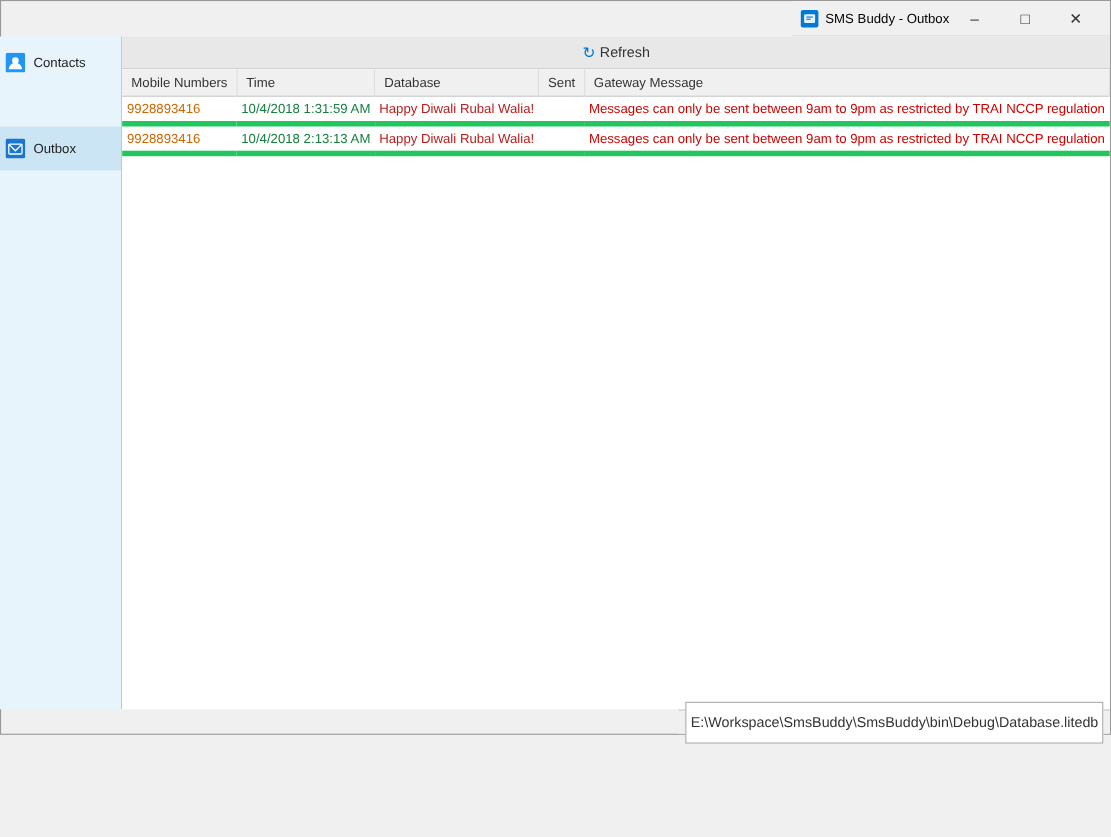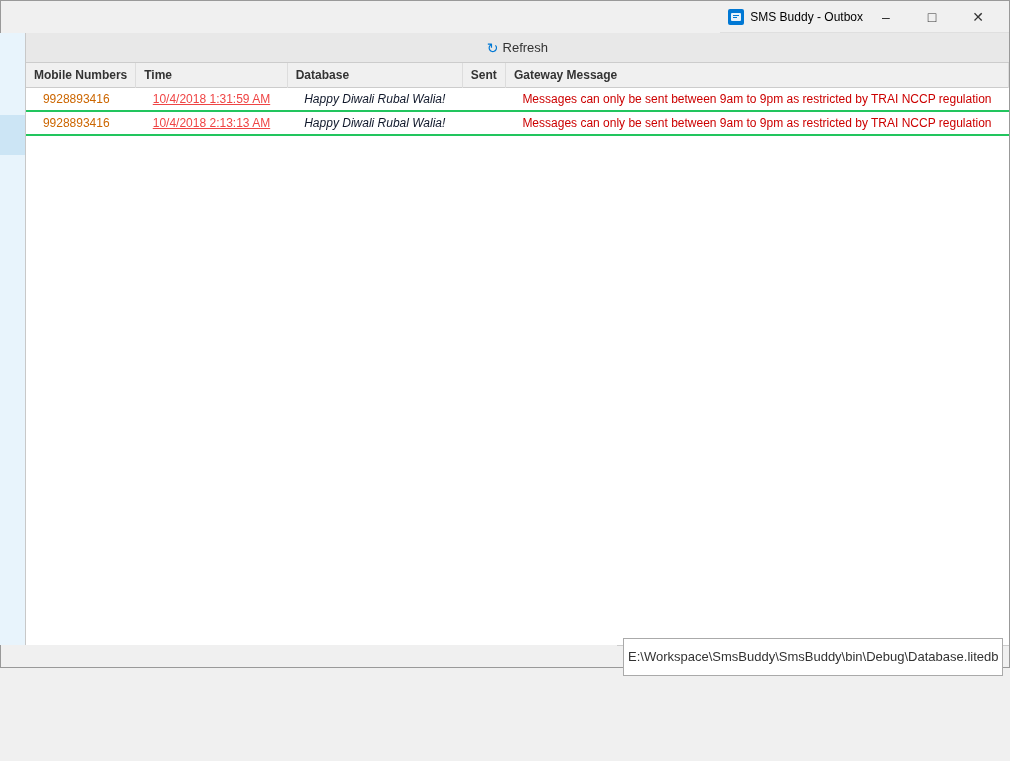--- a/index.html
+++ b/index.html
@@ -167,48 +167,46 @@
     }
 
     thead tr {
       background: #f0f0f0;
       border-bottom: 1px solid #ccc;
     }
 
     th {
       text-align: left;
       padding: 5px 8px;
-      font-weight: bold;
+      font-weight: normal;
       color: #333;
       border-right: 1px solid #ddd;
       font-size: 12px;
       white-space: nowrap;
     }
 
     td {
-      padding: 4px 17px;
-      border-bottom: 2px solid #22c55e;
+      padding: 4px 4px;
+      border-bottom: 5px solid #22c55e;
       font-size: 12px;
       vertical-align: middle;
       white-space: nowrap;
     }
 
     .col-mobile {
       color: #cc6600;
       font-weight: 500;
     }
 
     .col-time {
-      color: #ef4444;
-      text-decoration: underline;
+      color: #15803d;
     }
 
     .col-message {
-      color: #0f172a;
-      font-style: italic;
+      color: #b91c1c;
     }
 
     .col-sent {
       color: #cc0000;
     }
 
     .col-gateway {
       color: #cc0000;
     }
 

